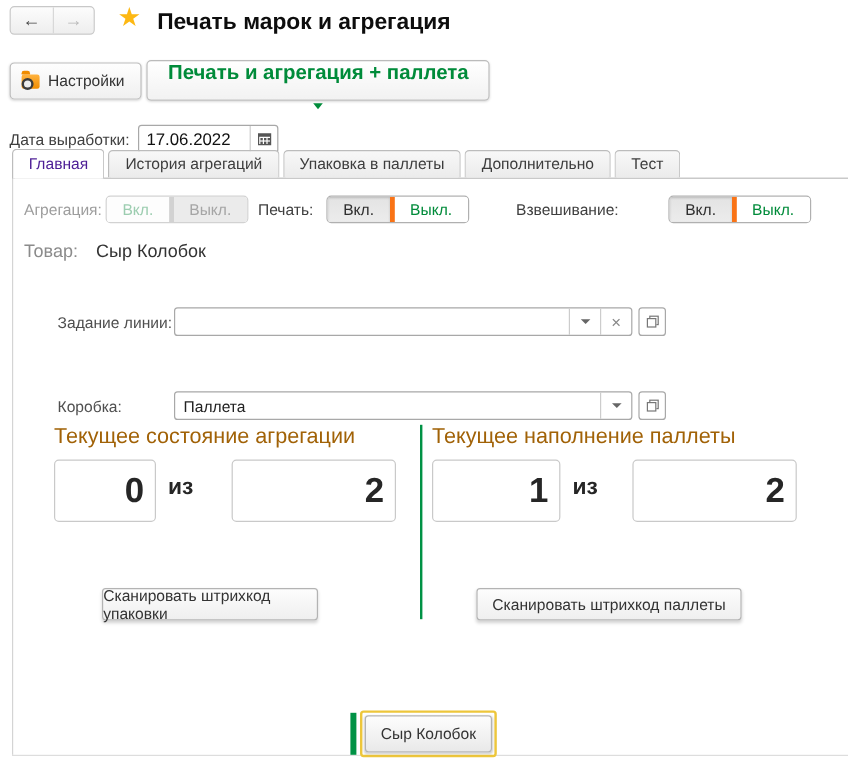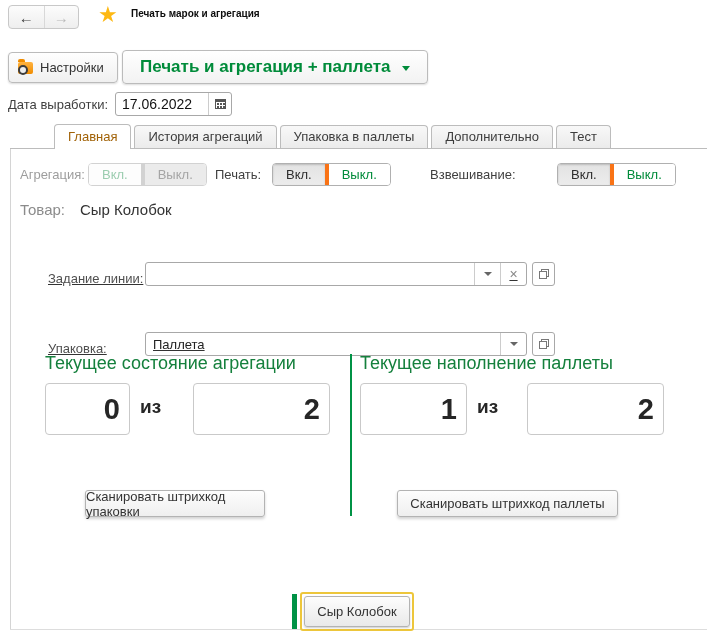--- a/index.html
+++ b/index.html
@@ -6,50 +6,50 @@
   html,body { background:#fff; }
   body { font-family:"Liberation Sans","DejaVu Sans",sans-serif; font-size:13px; color:#333; }
   .app { position:relative; width:707px; height:642px; background:#fff; overflow:hidden; cursor:default; }
 
   
   .nav-group { position:absolute; left:8px; top:5px; width:71px; height:24px; border:1px solid #c8c8c8;
     border-radius:4px; background:linear-gradient(#fcfcfc,#eeeeee); display:flex; overflow:hidden; }
   .nav-btn { width:50%; display:flex; align-items:center; justify-content:center; font-size:15px; color:#444; cursor:pointer; }
   .nav-btn--fwd { border-left:1px solid #d8d8d8; color:#b8b8b8; }
   .star-icon { position:absolute; left:98px; top:3px; font-size:22px; color:#FDB813; cursor:pointer; line-height:1.1; }
-  .page-title { position:absolute; left:131px; top:8px; font-size:10px; font-weight:bold; color:#0d0d0d; }
+  .page-title { position:absolute; left:131px; top:8px; font-size:19px; font-weight:bold; color:#0d0d0d; }
 
   
   .settings-btn { position:absolute; left:8px; top:52px; height:31px; display:flex; align-items:center; gap:7px;
     padding:0 13px 0 9px; border:1px solid #bbb; border-radius:4px; background:linear-gradient(#fefefe,#f0f0f0);
     box-shadow:0 1px 2px rgba(0,0,0,.14); cursor:pointer; }
   .folder-icon { width:15px; height:12px; border-radius:2px; background:linear-gradient(#ffb340,#f08c00); position:relative; }
   .folder-icon::before { content:""; position:absolute; top:-3px; left:0; width:7px; height:3px; background:#f08c00; border-radius:2px 2px 0 0; }
   .folder-icon::after { content:""; position:absolute; left:0; bottom:-1px; width:6px; height:6px; border:2px solid #3c3c3c; border-radius:50%; background:#ededed; }
   .main-btn { position:absolute; left:122px; top:50px; height:34px; display:flex; align-items:center; gap:12px;
     padding:0 17px; border:1px solid #bbb; border-radius:4px; background:linear-gradient(#ffffff,#f2f2f2);
-    box-shadow:0 1px 2px rgba(0,0,0,.14); cursor:pointer; }
+    box-shadow:0 1px 2px rgba(0,0,0,.14); cursor:pointer;flex-direction:column; }
   .main-btn-label { font-size:17px; font-weight:bold; color:#008b3a; }
   .caret-down { width:0; height:0; border-left:4px solid transparent; border-right:4px solid transparent; border-top:5px solid #008b3a; margin-top:3px; }
 
   
-  .date-row { position:absolute; left:8px; top:92px; height:24px; display:flex; align-items:center; }
+  .date-row { position:absolute; left:8px; top:104px; height:24px; display:flex; align-items:center; }
   .date-label { color:#3f3f3f; margin-right:7px; }
   .date-field { width:117px; height:24px; border:1px solid #a8a8a8; border-radius:3px; display:flex; align-items:stretch; background:#fff; }
   .date-input { border:none; outline:none; flex:1; min-width:0; padding:0 6px; font:14px "Liberation Sans","DejaVu Sans",sans-serif; color:#111; background:transparent; }
   .cal-btn { width:23px; border-left:1px solid #ccc; display:flex; align-items:center; justify-content:center; cursor:pointer; }
   .cal-icon { width:11px; height:10px; border:1px solid #555; border-top:3px solid #555; position:relative; }
   .cal-icon::after { content:""; position:absolute; left:1px; top:1px; width:2px; height:2px; background:#555;
     box-shadow:3px 0 #555, 6px 0 #555, 0 3px #555, 3px 3px #555, 6px 3px #555; }
 
   
   .tabs { position:absolute; left:10px; top:124px; height:25px; display:flex; gap:3px; z-index:2; }
   .tab { margin-top:1px; height:23px; line-height:21px; padding:0 13px; border:1px solid #bcbcbc; border-bottom:none;
     border-radius:4px 4px 0 0; background:linear-gradient(#f8f8f8,#ebebeb); color:#3d3d3d; cursor:pointer; white-space:nowrap; }
-  .tab--active { margin-top:0; height:25px; line-height:23px; background:#fff; color:#a16207;margin-left:44px; }
+  .tab--active { margin-top:0; height:25px; line-height:23px; background:#fff; color:#4c1d95; }
   .tabs-underline { position:absolute; left:10px; top:148px; width:697px; height:1px; background:#bcbcbc; z-index:1; }
   .panel-left { position:absolute; left:10px; top:149px; width:1px; height:480px; background:#d4d4d4; }
   .panel-bottom { position:absolute; left:10px; top:629px; width:697px; height:1px; background:#dddddd; }
 
   
   .toggle-label { position:absolute; top:167px; color:#3f3f3f; }
   .toggle-label--disabled { color:#9d9d9d; }
   .switch { position:absolute; top:163px; height:23px; display:flex; border:1px solid #b0b0b0; border-radius:4px; background:#fff; overflow:hidden; }
   .switch--disabled { border-color:#d2d2d2; }
   .sw { padding:0 13px; display:flex; align-items:center; background:#fff; cursor:pointer; }
@@ -59,35 +59,35 @@
   .sw--green { color:#008b3a; }
   .sw--on-disabled { color:#9ccdb0; background:#fdfdfd; }
   .sw--pressed-disabled { background:#ebebeb; color:#a5a5a5; }
 
   
   .product-row { position:absolute; left:20px; top:201px; font-size:15px; }
   .product-label { color:#8b8b8b; margin-right:15px; }
   .product-value { color:#333; }
 
   
-  .frow { position:absolute; left:48px; height:36px; display:flex; align-items:flex-end;text-decoration:underline; }
+  .frow { position:absolute; left:48px; height:36px; display:flex; align-items:center; }
   .frow--1 { top:250px; } .frow--2 { top:285px; } .frow--3 { top:320px; }
   .flabel { width:97px; color:#4f4f4f; }
   .fbox { width:382px; height:24px; border:1px solid #a8a8a8; border-radius:3px; background:#fff; display:flex; align-items:stretch; }
   .finput { flex:1; min-width:0; border:none; outline:none; padding:0 7px; font:13px "Liberation Sans","DejaVu Sans",sans-serif; color:#222; background:transparent; }
   .fbtn { width:26px; border-left:1px solid #ccc; display:flex; align-items:center; justify-content:center; cursor:pointer; color:#777; }
   .fcaret { width:0; height:0; border-left:4px solid transparent; border-right:4px solid transparent; border-top:4px solid #666; }
   .fclear { font-size:14px; color:#888; line-height:1; }
   .open-btn { width:23px; height:24px; margin-left:5px; border:1px solid #a8a8a8; border-radius:3px; display:flex; align-items:center; justify-content:center; cursor:pointer; background:#fff; }
   .copy-icon { position:relative; width:10px; height:10px; }
   .copy-icon::before { content:""; position:absolute; right:0; top:0; width:6px; height:6px; border:1px solid #777; }
   .copy-icon::after { content:""; position:absolute; left:0; bottom:0; width:6px; height:6px; border:1px solid #777; background:#fff; }
 
   
-  .sec-title { position:absolute; top:353px; font-size:18px; color:#15803d; white-space:nowrap;text-align:center; }
+  .sec-title { position:absolute; top:353px; font-size:18px; color:#a16207; white-space:nowrap;text-align:center; }
   .sec-title--left { left:45px; } .sec-title--right { left:360px; }
   .divider-green { position:absolute; left:350px; top:354px; width:2px; height:162px; background:#009245; }
   .cbox { position:absolute; top:383px; height:52px; border:1px solid #c9c9c9; border-radius:4px; background:#fff;
     display:flex; align-items:center; justify-content:flex-end; padding-right:9px; font-size:29px; font-weight:bold; color:#262626; }
   .cbox--1 { left:45px; width:85px; } .cbox--2 { left:193px; width:137px; }
   .cbox--3 { left:360px; width:107px; } .cbox--4 { left:527px; width:137px; }
   .of-label { position:absolute; top:396px; font-size:19px; font-weight:bold; color:#262626;text-align:right; }
   .of-label--1 { left:140px; } .of-label--2 { left:477px; }
   .scan-btn { position:absolute; top:490px; height:27px; border:1px solid #b3b3b3; border-radius:3px;
     background:linear-gradient(#fdfdfd,#efefef); box-shadow:0 2px 3px rgba(0,0,0,.18);
@@ -177,21 +177,21 @@
           <span class="fclear">×</span>
         </div>
     </div>
     <div class="open-btn">
         <span class="copy-icon"></span>
       </div>
   </div>
 
 
   <div class="frow frow--3">
-    <span class="flabel">Упаковка:</span>
+    <span class="flabel">Коробка:</span>
     <div class="fbox">
       <input class="finput" value="Паллета" style="">
       <div class="fbtn">
           <span class="fcaret"></span>
         </div>
     </div>
     <div class="open-btn">
         <span class="copy-icon"></span>
       </div>
   </div>

